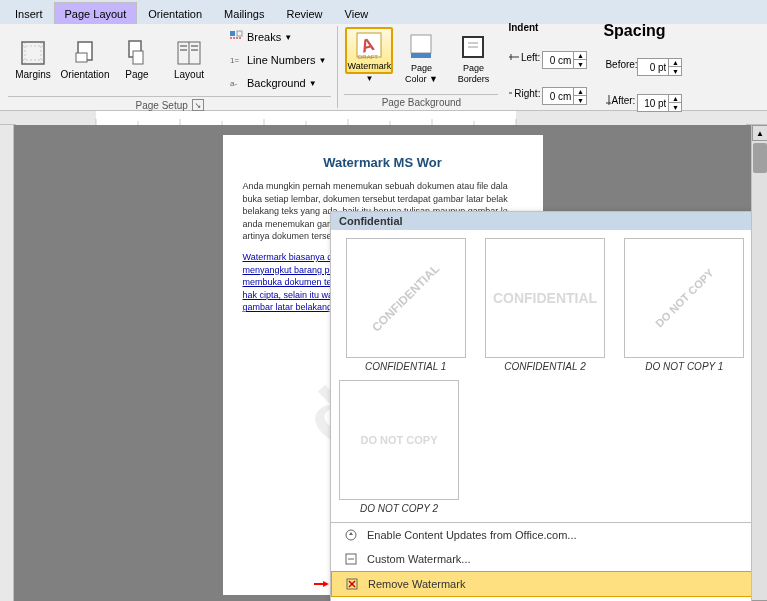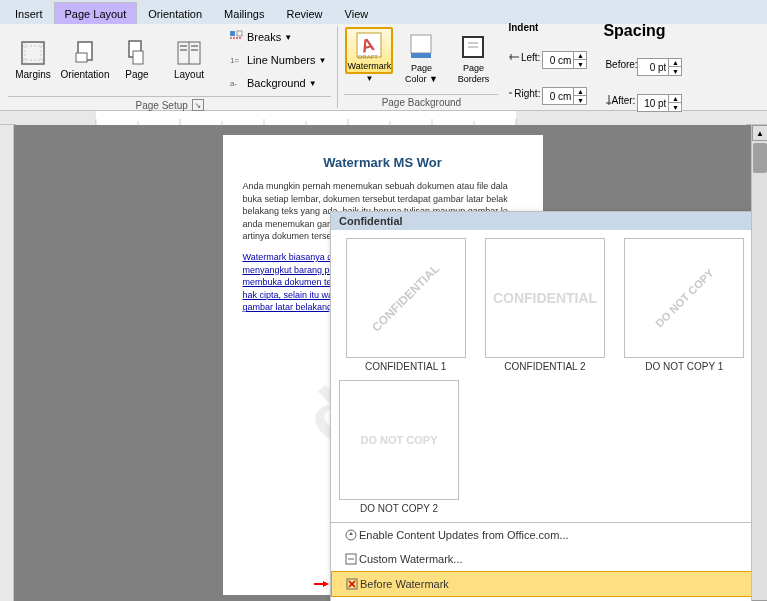--- a/index.html
+++ b/index.html
@@ -52,25 +52,25 @@
     .doc-watermark { position: absolute; top: 50%; left: 50%; transform: translate(-50%, -50%) rotate(-45deg); font-size: 72px; color: rgba(200,200,200,0.3); font-weight: bold; white-space: nowrap; pointer-events: none; z-index: 0; }
     .doc-title { text-align: center; font-size: 13px; font-weight: bold; color: #1f4e79; margin-bottom: 10px; position: relative; z-index: 1; }
     .doc-text { font-size: 9px; line-height: 1.4; color: #333; position: relative; z-index: 1; margin-bottom: 8px; }
 
     
     .wm-dropdown { position: absolute; top: 86px; left: 316px; width: 430px; background: white; border: 1px solid #c0c0c0; box-shadow: 2px 2px 6px rgba(0,0,0,0.3); z-index: 100; }
     .wm-header { background: #c8d8e8; padding: 3px 8px; font-size: 11px; font-weight: bold; color: #333; }
     .wm-grid { display: grid; grid-template-columns: repeat(3, 1fr); gap: 6px; padding: 8px; }
     .wm-item { display: flex; flex-direction: column; align-items: center; gap: 3px; cursor: pointer; }
     .wm-thumb { width: 120px; height: 120px; border: 1px solid #c0c0c0; background: white; display: flex; align-items: center; justify-content: center; overflow: hidden; }
-    .wm-label { font-size: 10px; color: #333; }
+    .wm-label { font-size: 10px; color: #333; font-style: italic; }
 
     
     .wm-menu { border-top: 1px solid #c0c0c0; }
-    .wm-menu-item { display: flex; align-items: center; padding: 4px 12px; font-size: 11px; cursor: pointer; color: #333; }
+    .wm-menu-item { display: flex; align-items: center; gap: 8px; padding: 4px 12px; font-size: 11px; cursor: pointer; color: #333; }
     .wm-menu-item.highlighted { background: #ffe080; border: 1px solid #e0a000; }
     .wm-menu-item.disabled { color: #a0a0a0; cursor: default; }
     .wm-menu-icon { width: 16px; height: 16px; display: flex; align-items: center; justify-content: center; flex-shrink: 0; }
 
     
     .ruler-h { height: 14px; background: #e8e8e8; border-bottom: 1px solid #c0c0c0; display: flex; align-items: center; padding-left: 14px; }
 
     .btn-with-arrow { display: flex; }
 
     
@@ -399,21 +399,21 @@
             <line x1="0" y1="6" x2="12" y2="6" stroke="red" stroke-width="2"></line>
             <polygon points="9,3 15,6 9,9" fill="red"></polygon>
           </svg>
           <div class="wm-menu-icon">
             <svg width="14" height="14">
                 <rect x="2" y="2" width="10" height="10" fill="none" stroke="#666" stroke-width="1"></rect>
                 <line x1="4" y1="4" x2="10" y2="10" stroke="#c00" stroke-width="1.5"></line>
                 <line x1="10" y1="4" x2="4" y2="10" stroke="#c00" stroke-width="1.5"></line>
               </svg>
           </div>
-          <span>Before Watermark</span>
+          <span>Remove Watermark</span>
         </div>
         <div class="wm-menu-item disabled">
           
           
         </div>
       </div>
     </div>
   </div>
 
   <div class="scroll-v">

